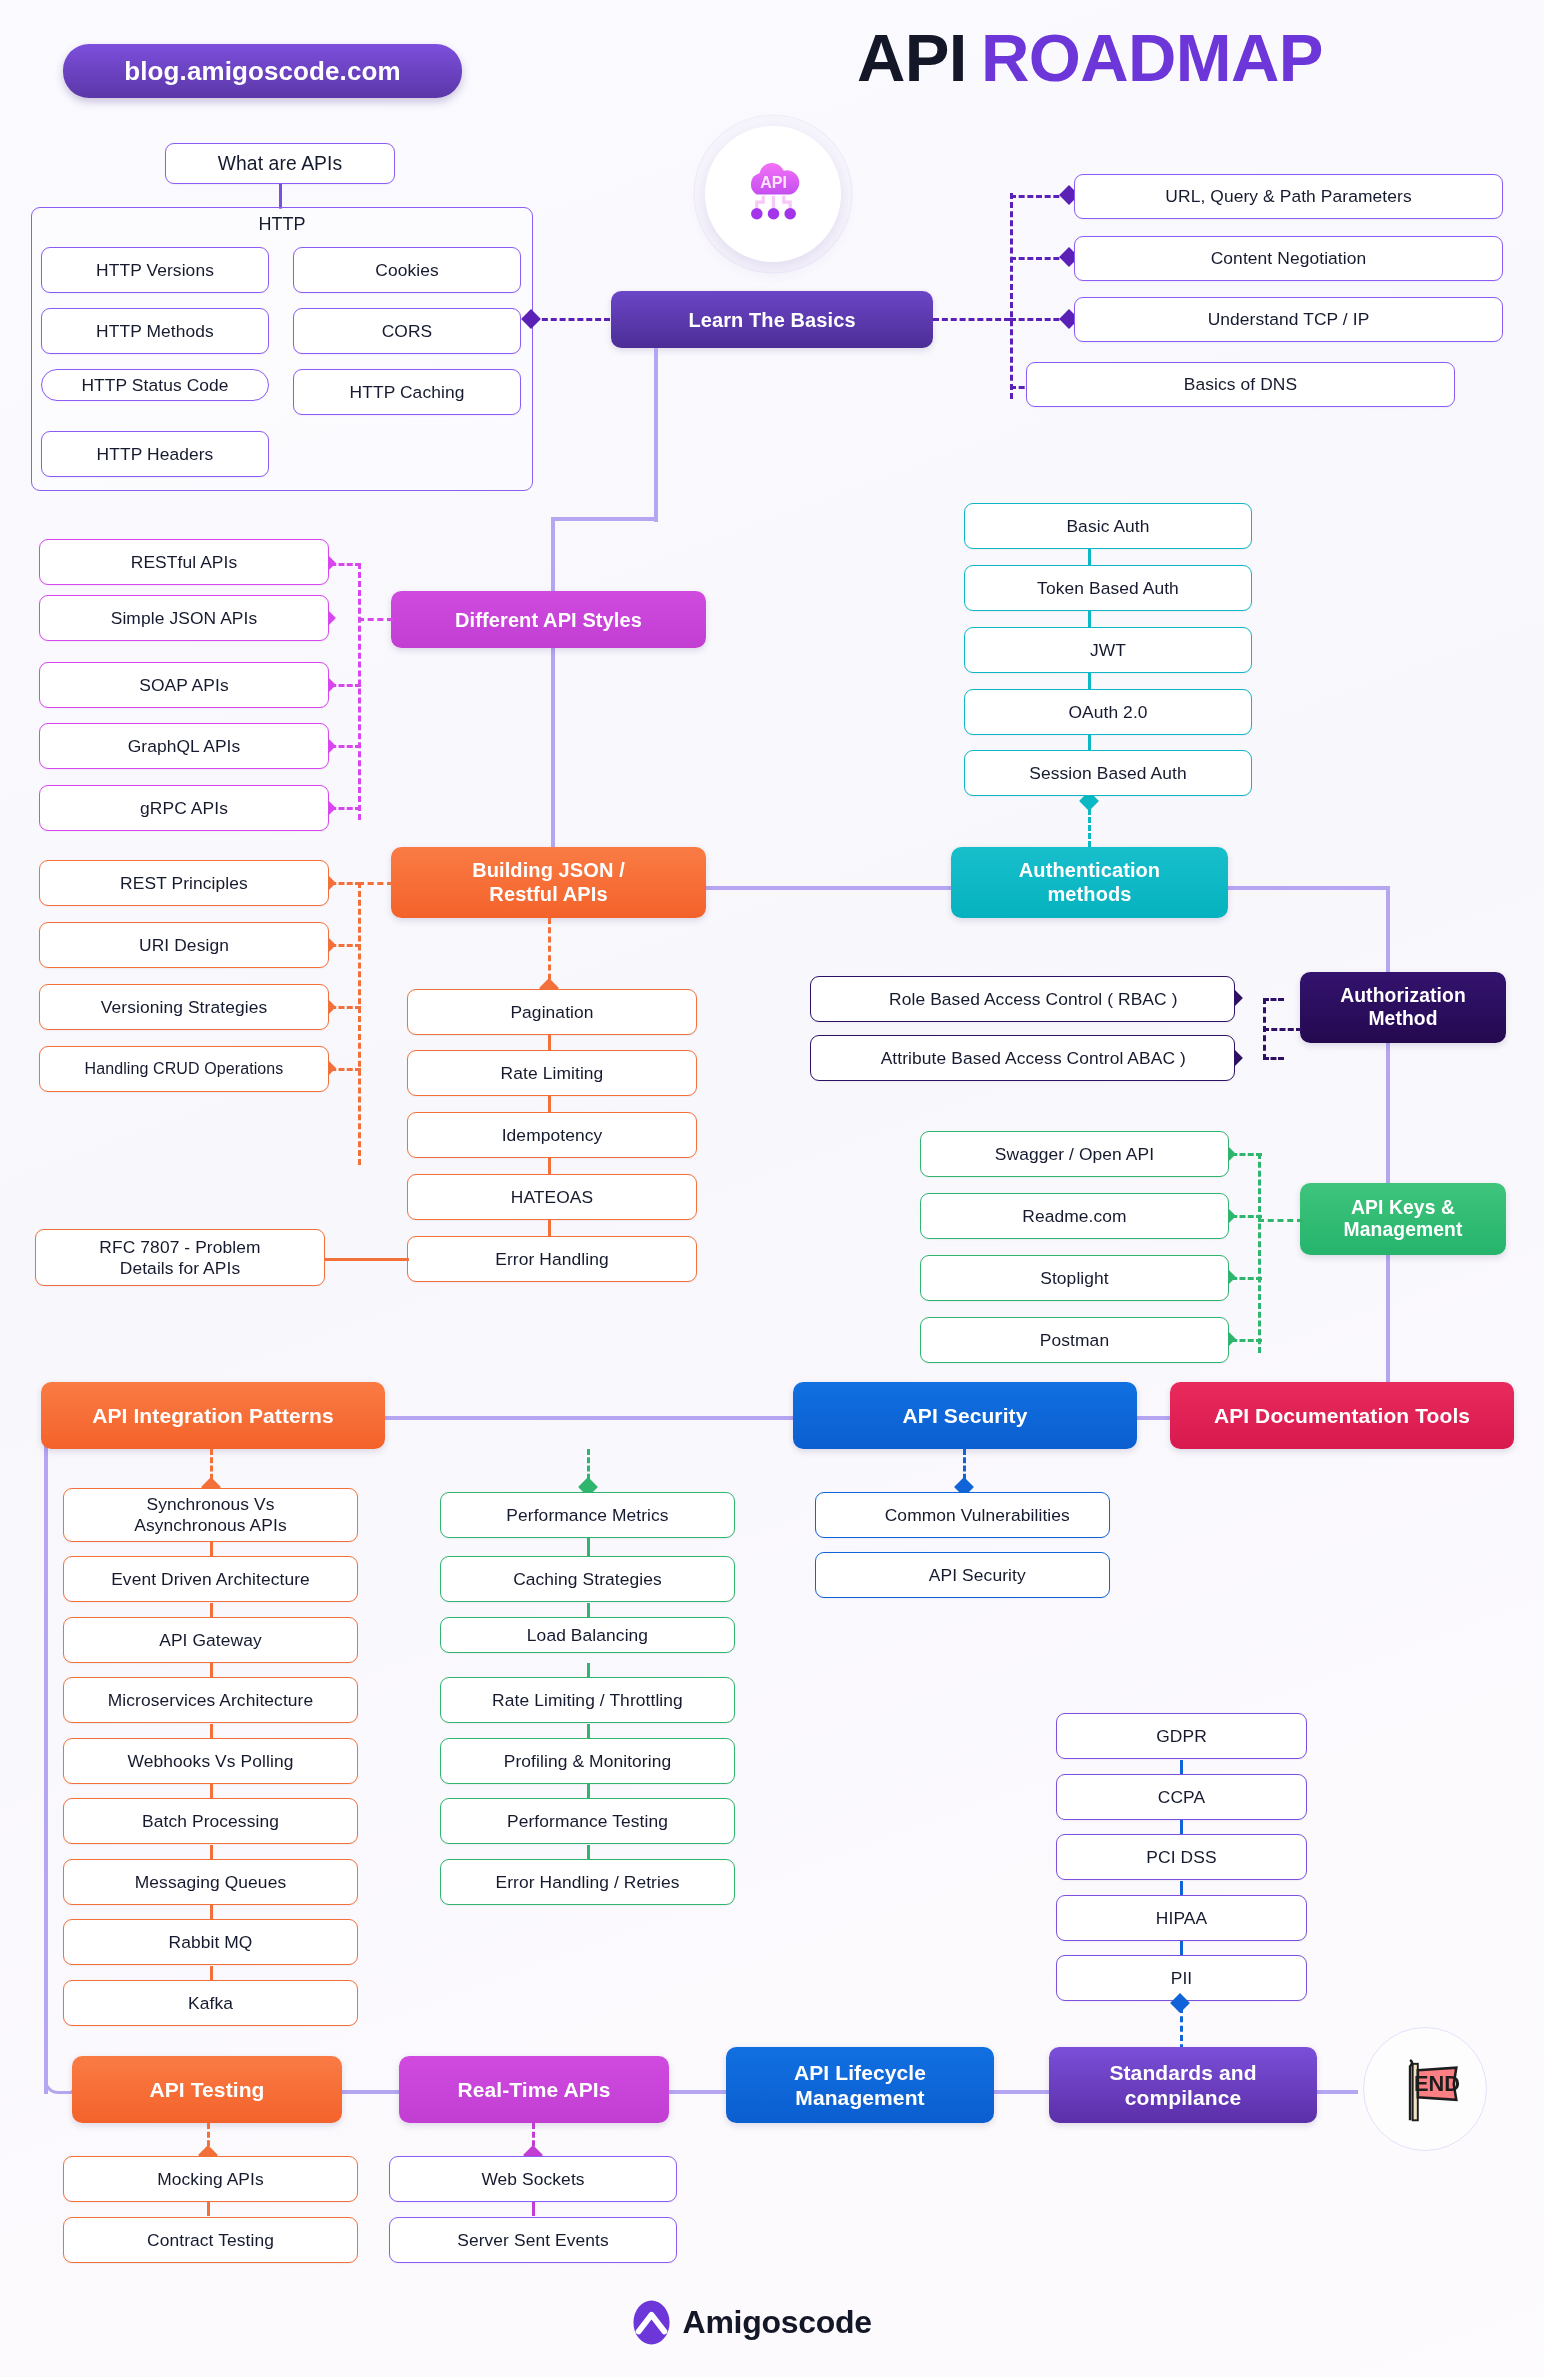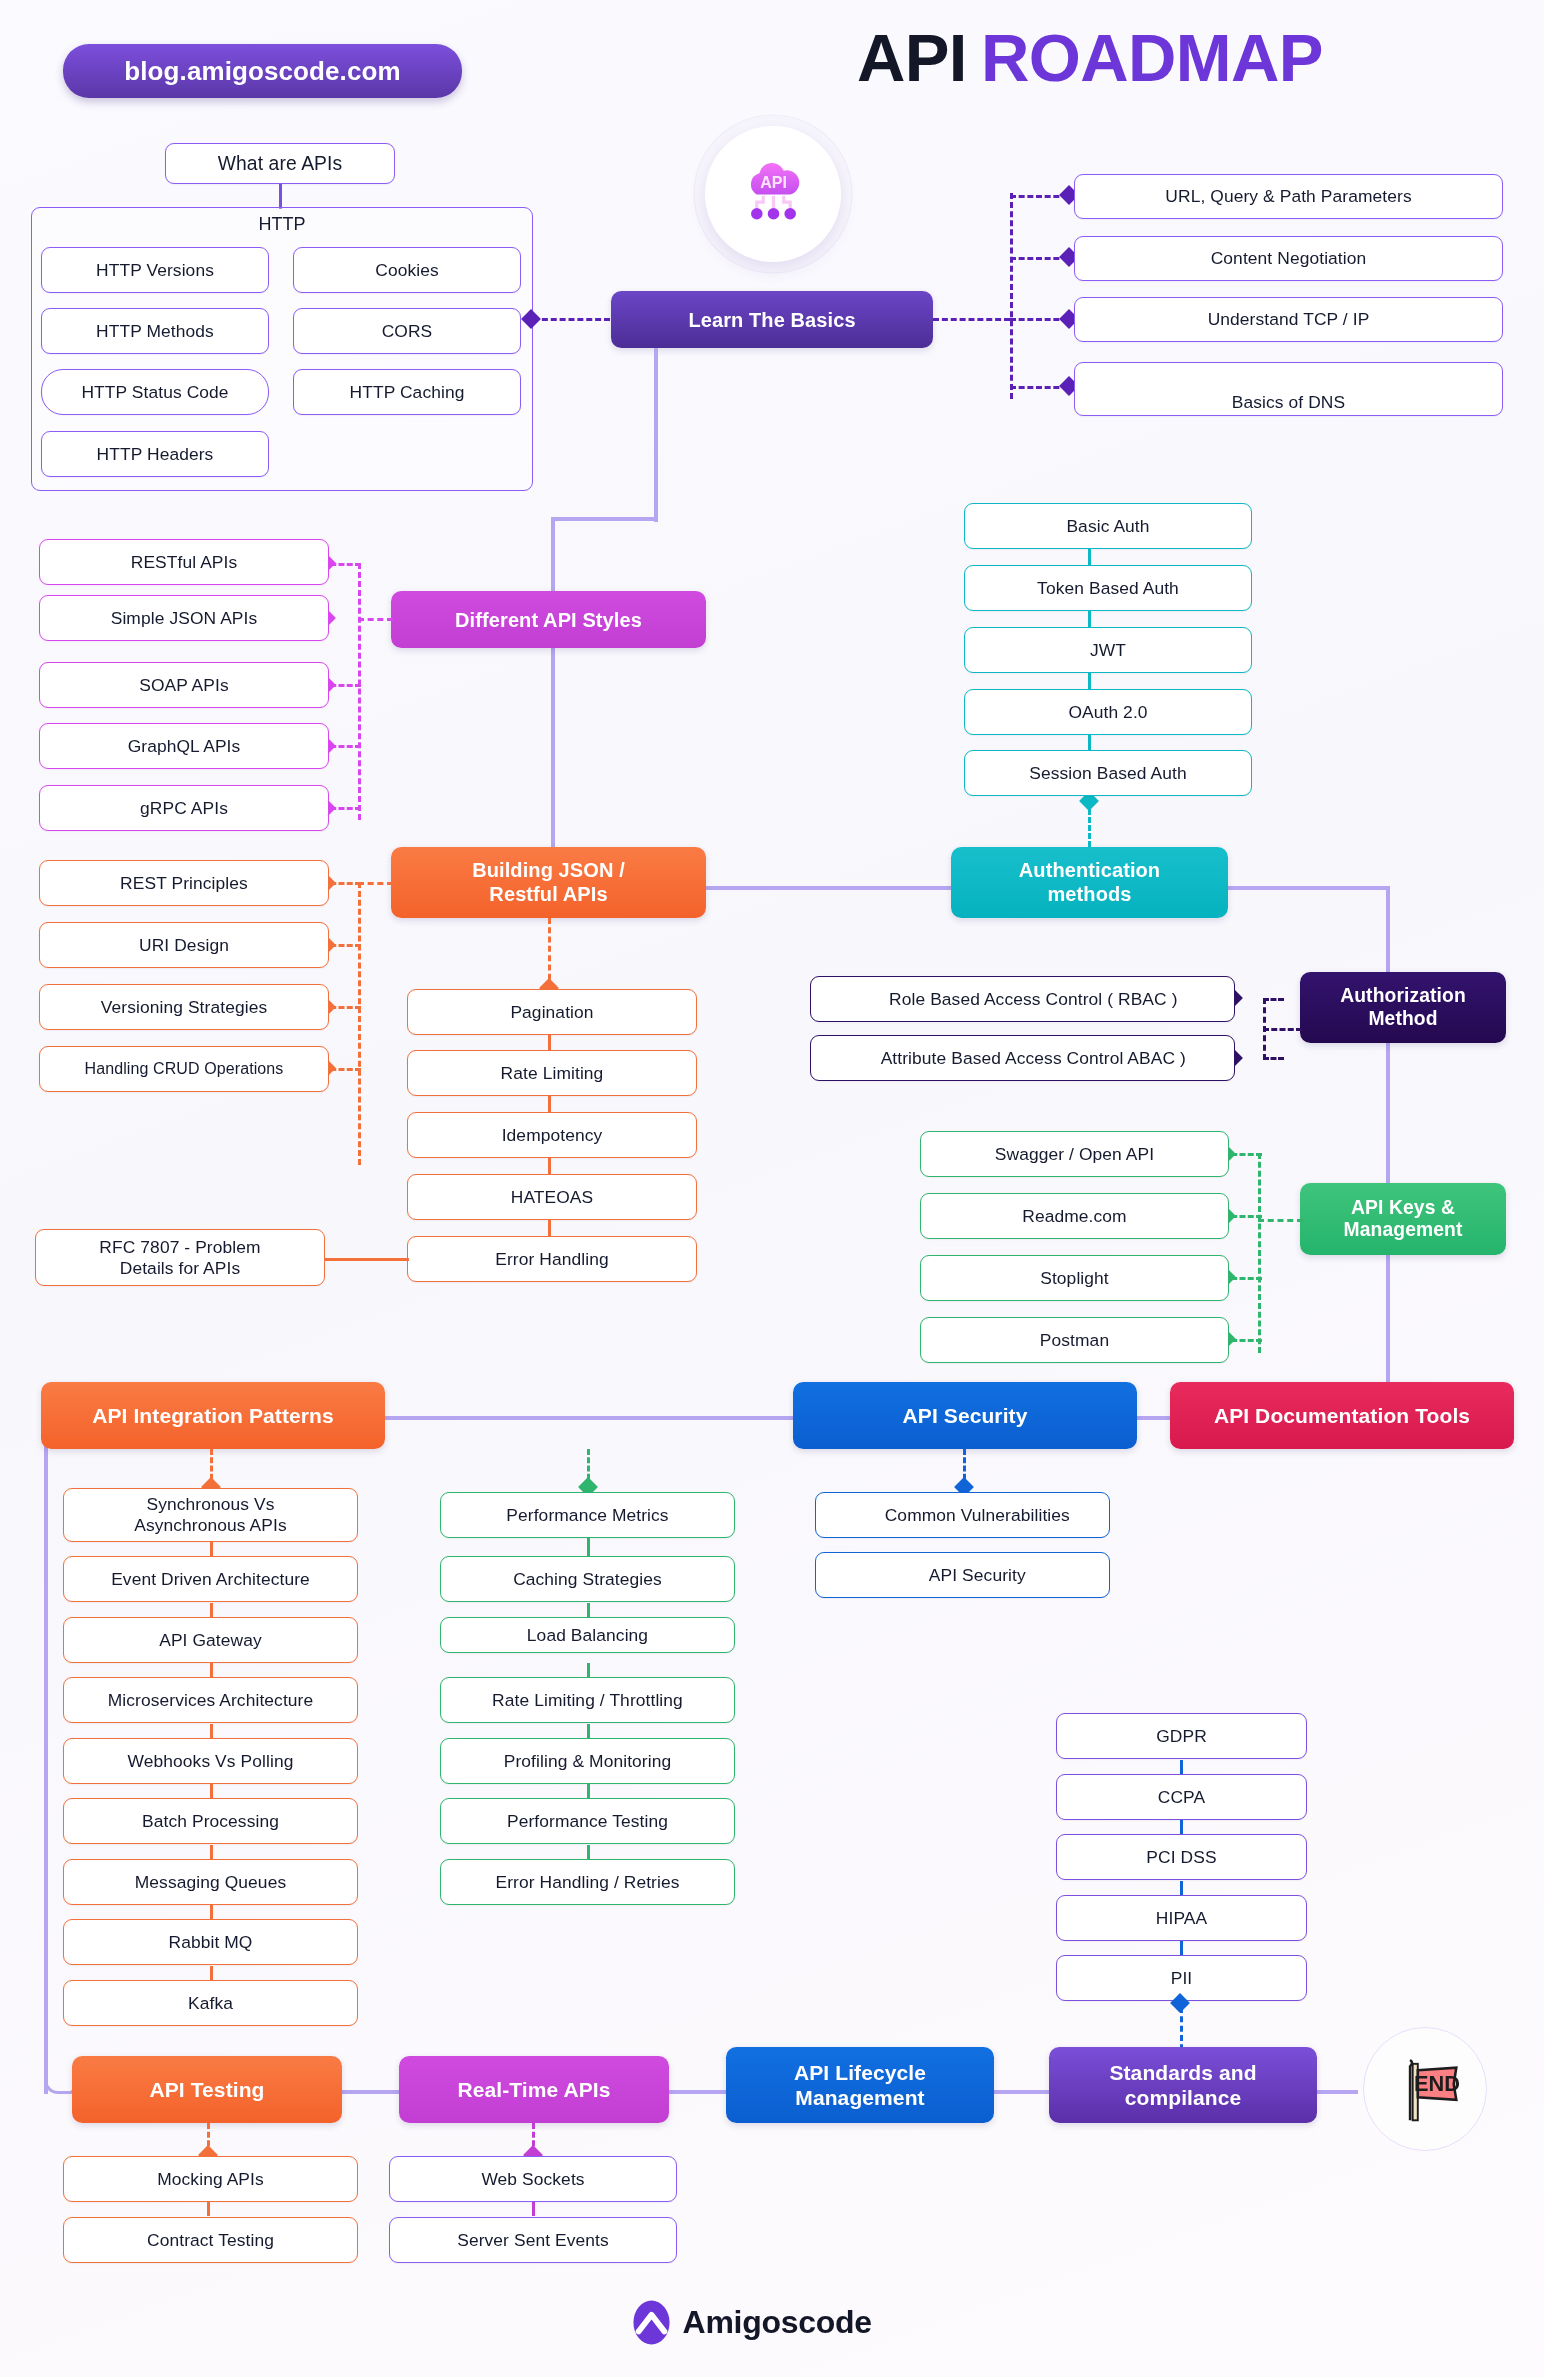--- a/index.html
+++ b/index.html
@@ -154,21 +154,21 @@
     </div>
   <div class="node v-purple" style="left:293px;top:247px;width:228px;height:46px;">
     <span>Cookies</span>
     </div>
   <div class="node v-purple" style="left:41px;top:308px;width:228px;height:46px;">
     <span>HTTP Methods</span>
     </div>
   <div class="node v-purple" style="left:293px;top:308px;width:228px;height:46px;">
     <span>CORS</span>
     </div>
-  <div class="node v-purple" style="left:41px;top:369px;width:228px;height:46px;border-radius:22px;">
+  <div class="node v-purple" style="left:41px;top:369px;width:228px;height:32px;border-radius:22px;">
     <span>HTTP Status Code</span>
     </div>
   <div class="node v-purple" style="left:293px;top:369px;width:228px;height:46px;">
     <span>HTTP Caching</span>
     </div>
   <div class="node v-purple" style="left:41px;top:431px;width:228px;height:46px;">
     <span>HTTP Headers</span>
     </div>
 
   <div class="pill" style="left:611px;top:291px;width:322px;height:57px;background:linear-gradient(180deg,#6b46c6 0%,#4c2d96 100%);">
@@ -191,21 +191,21 @@
 
   <div class="node v-purple" style="left:1074px;top:174px;width:429px;height:45px;">
     <span>URL, Query &amp; Path Parameters</span>
     </div>
   <div class="node v-purple" style="left:1074px;top:236px;width:429px;height:45px;">
     <span>Content Negotiation</span>
     </div>
   <div class="node v-purple" style="left:1074px;top:297px;width:429px;height:45px;">
     <span>Understand TCP / IP</span>
     </div>
-  <div class="node v-purple" style="left:1074px;top:362px;width:429px;height:54px;align-items:flex-end;">
+  <div class="node v-purple" style="left:1026px;top:362px;width:429px;height:45px;">
     <span>Basics of DNS</span>
     </div>
 
   <div class="ln ln-v" style="left:654px;top:348px;height:174px;"></div>
   <div class="ln ln-h" style="left:551px;top:517px;width:107px;"></div>
   <div class="ln ln-v" style="left:551px;top:517px;height:330px;"></div>
 
   <div class="ln ln-h" style="left:704px;top:886px;width:245px;"></div>
   <div class="ln ln-h" style="left:933px;top:886px;width:148px;"></div>
 

